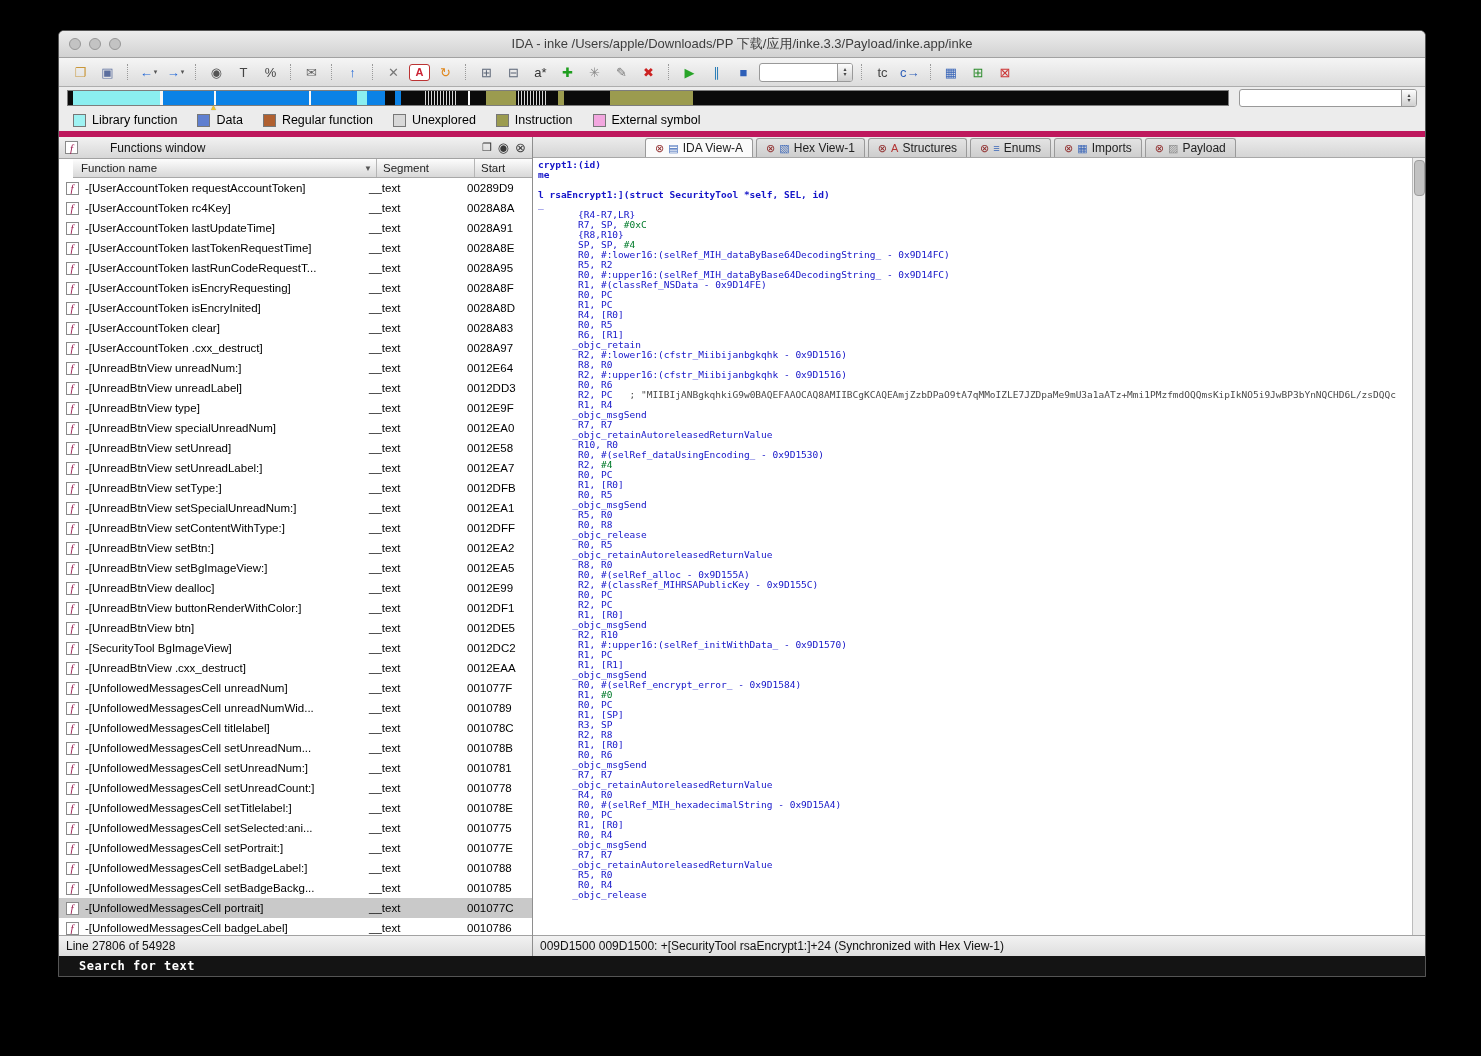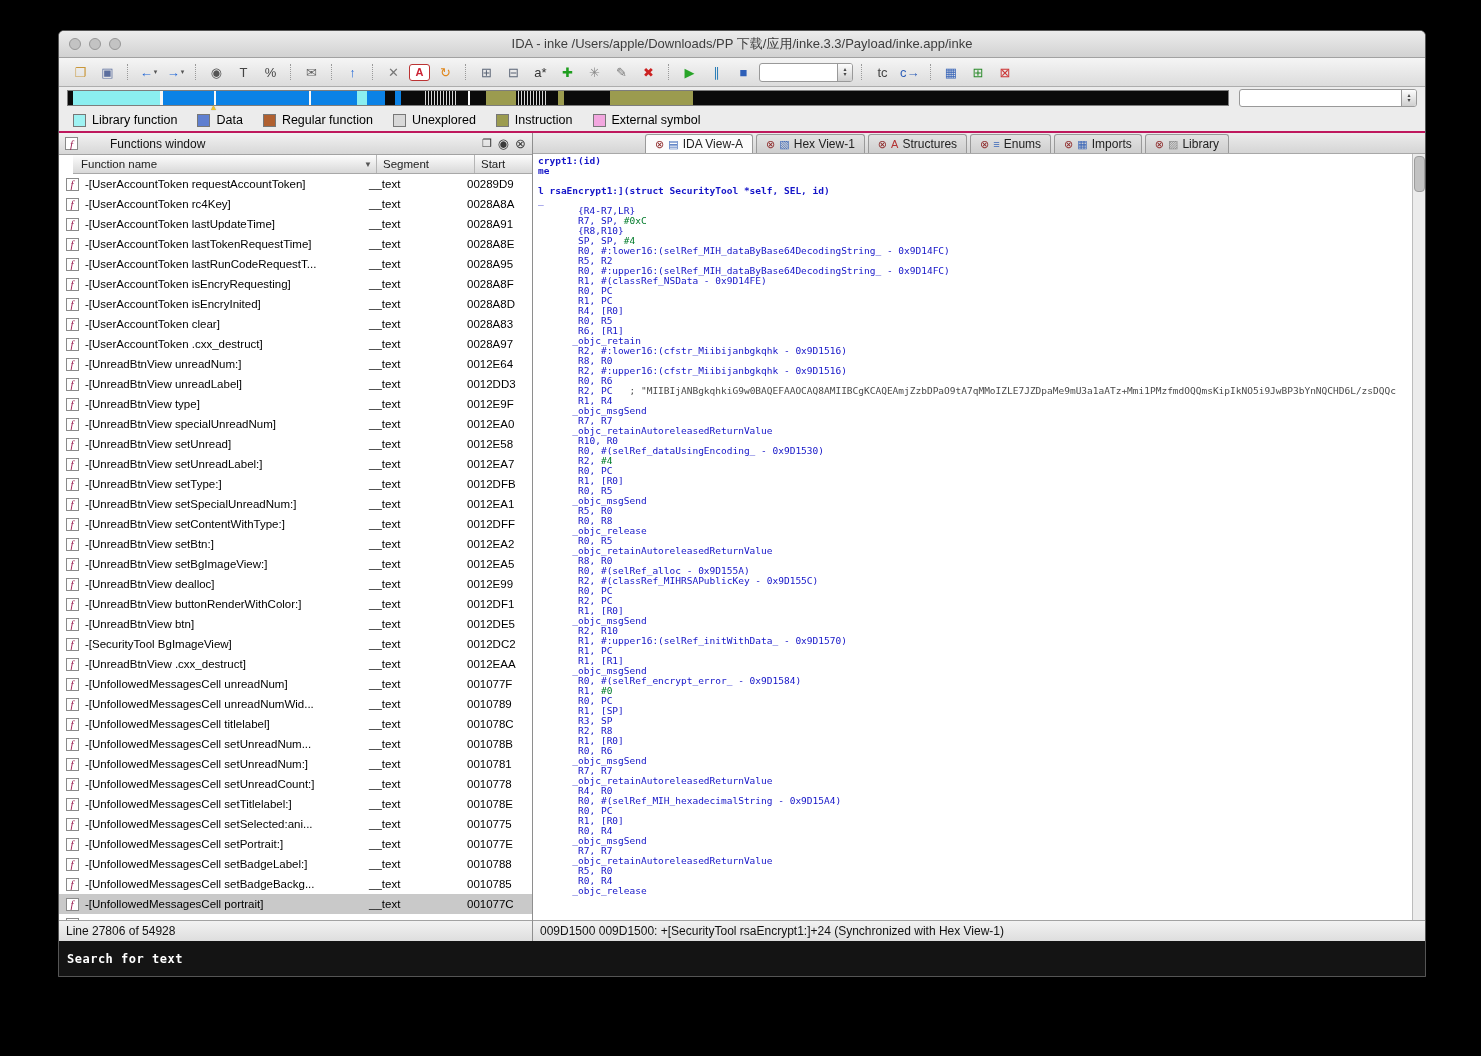--- a/index.html
+++ b/index.html
@@ -29,21 +29,21 @@
            display:flex;flex-direction:column;align-items:center;justify-content:center;font-size:6px;
            color:#444;line-height:5px;}
   
   .navrow{height:22px;display:flex;align-items:center;padding:0 8px;gap:10px;flex:none;}
   .navband{flex:1;height:14px;border:1px solid #7d7d7d;display:flex;overflow:visible;position:relative;background:#000;}
   .navseg{height:100%;}
   .navmarker{position:absolute;top:12px;font-size:8px;color:#eec330;text-shadow:0 0 1px #886;}
   .navcombo{width:176px;height:16px;background:#fff;border:1px solid #999;border-radius:3px;
             display:flex;align-items:center;justify-content:flex-end;overflow:hidden;}
   
-  .legend{height:22px;display:flex;align-items:center;gap:20px;padding:0 14px;flex:none;border-bottom:2px solid #be185d;}
+  .legend{height:22px;display:flex;align-items:center;gap:20px;padding:0 14px;flex:none;border-bottom:6px solid #be185d;}
   .litem{display:flex;align-items:center;gap:6px;font-size:12.5px;color:#000;}
   .lsq{width:13px;height:13px;border:1px solid #777;box-sizing:border-box;}
   
   .main{flex:1;display:flex;min-height:0;}
   .leftpanel{width:473px;flex:none;display:flex;flex-direction:column;background:#fff;border-right:1px solid #8e8e8e;}
   .paneltitle{height:21px;background:linear-gradient(#f2f2f2,#d7d7d7);border-bottom:1px solid #a2a2a2;
               display:flex;align-items:center;gap:6px;padding:0 6px;font-size:12px;color:#111;flex:none;}
   .ptitle-label{flex:1;margin-left:26px;}
   .pbtn{font-size:11px;color:#333;}
   .pbtn.dark{color:#3a3a3a;font-size:13px;}
@@ -79,21 +79,21 @@
   .code{flex:1;min-height:0;overflow:hidden;position:relative;background:#fff;
         font-family:"DejaVu Sans Mono",monospace;font-size:9.5px;line-height:10px;padding:2px 14px 0 5px;}
   .dline{height:10px;white-space:pre;}
   .dline .b{color:#1414c8;}
   .dline .g{color:#007a2a;}
   .dline .c{color:#4a4a4a;}
   .dline .h{color:#1414c8;font-weight:bold;}
   .vscroll{position:absolute;right:0;top:0;bottom:0;width:12px;background:#ececec;border-left:1px solid #bcbcbc;}
   .vthumb{position:absolute;top:2px;left:1px;width:9px;height:34px;background:#c2c2c2;border:1px solid #9d9d9d;border-radius:4px;}
   
-  .bottomstrip{height:35px;background:#141414;color:#fff;display:flex;align-items:center;padding:0 8px;
+  .bottomstrip{height:20px;background:#141414;color:#fff;display:flex;align-items:center;padding:0 20px;
                font-family:"DejaVu Sans Mono",monospace;font-size:12px;font-weight:bold;flex:none;letter-spacing:.5px;}
 </style>
 </head>
 <body>
 
 <div class="window">
 
   <div class="titlebar">
     <div class="lights">
       <div class="light"></div>
@@ -623,21 +623,21 @@
             <span>Enums</span>
           </div>
           <div class="tab">
             <span class="tclose">⊗</span>
             <span class="ticon" style="color: rgb(58, 102, 184);">▦</span>
             <span>Imports</span>
           </div>
           <div class="tab">
             <span class="tclose">⊗</span>
             <span class="ticon" style="color: rgb(136, 136, 136);">▨</span>
-            <span>Library</span>
+            <span>Payload</span>
           </div>
         </div>
       <div class="code">
         <div class="vscroll">
           <div class="vthumb"></div>
         </div>
       <div class="dline"><span class="h">crypt1:(id)</span></div>
           <div class="dline"><span class="h">me</span></div>
           <div class="dline">&nbsp;</div>
           <div class="dline"><span class="h">l rsaEncrypt1:](struct SecurityTool *self, SEL, id)</span></div>

